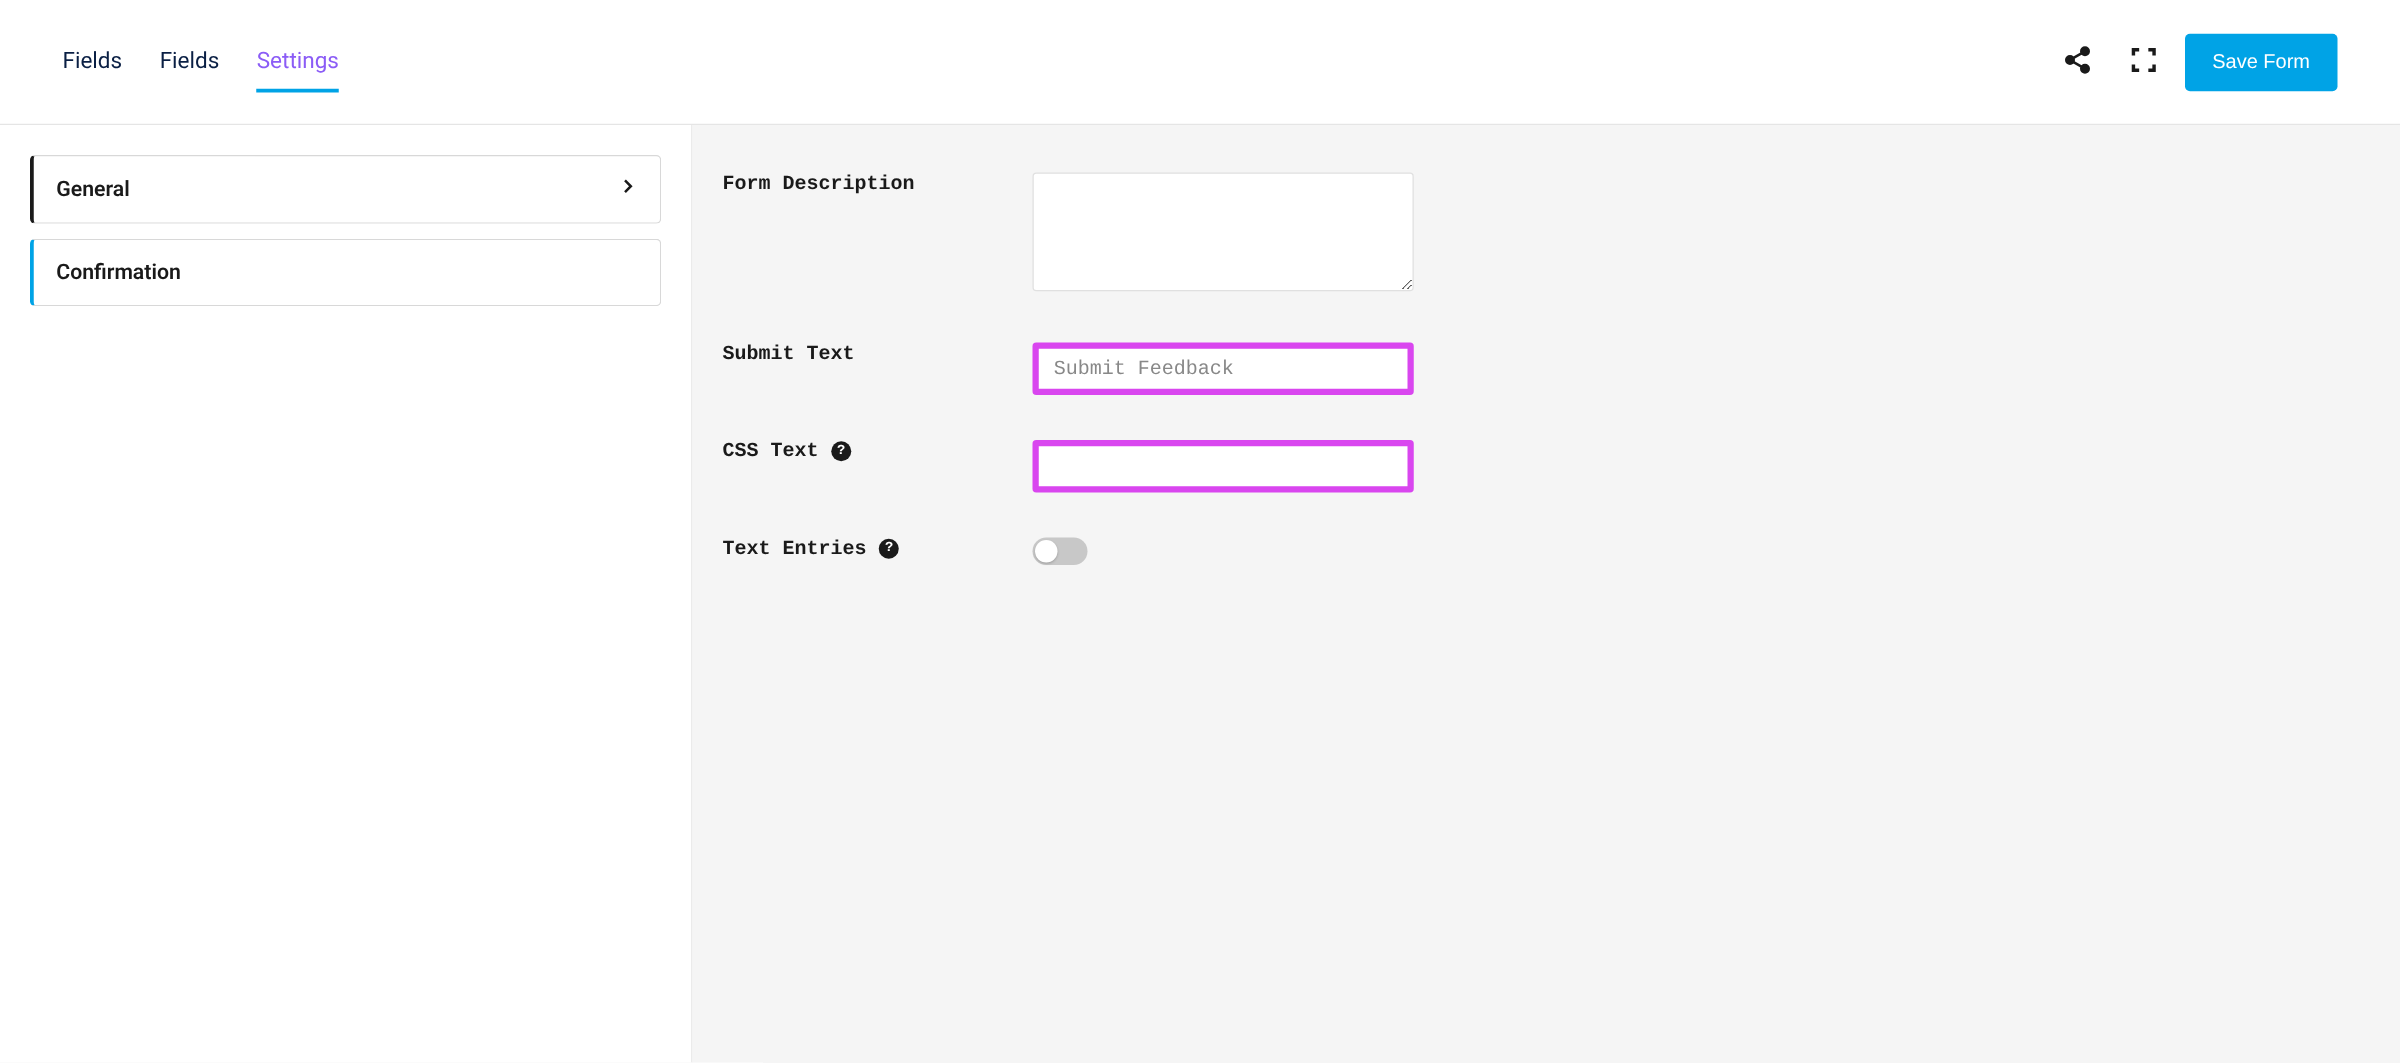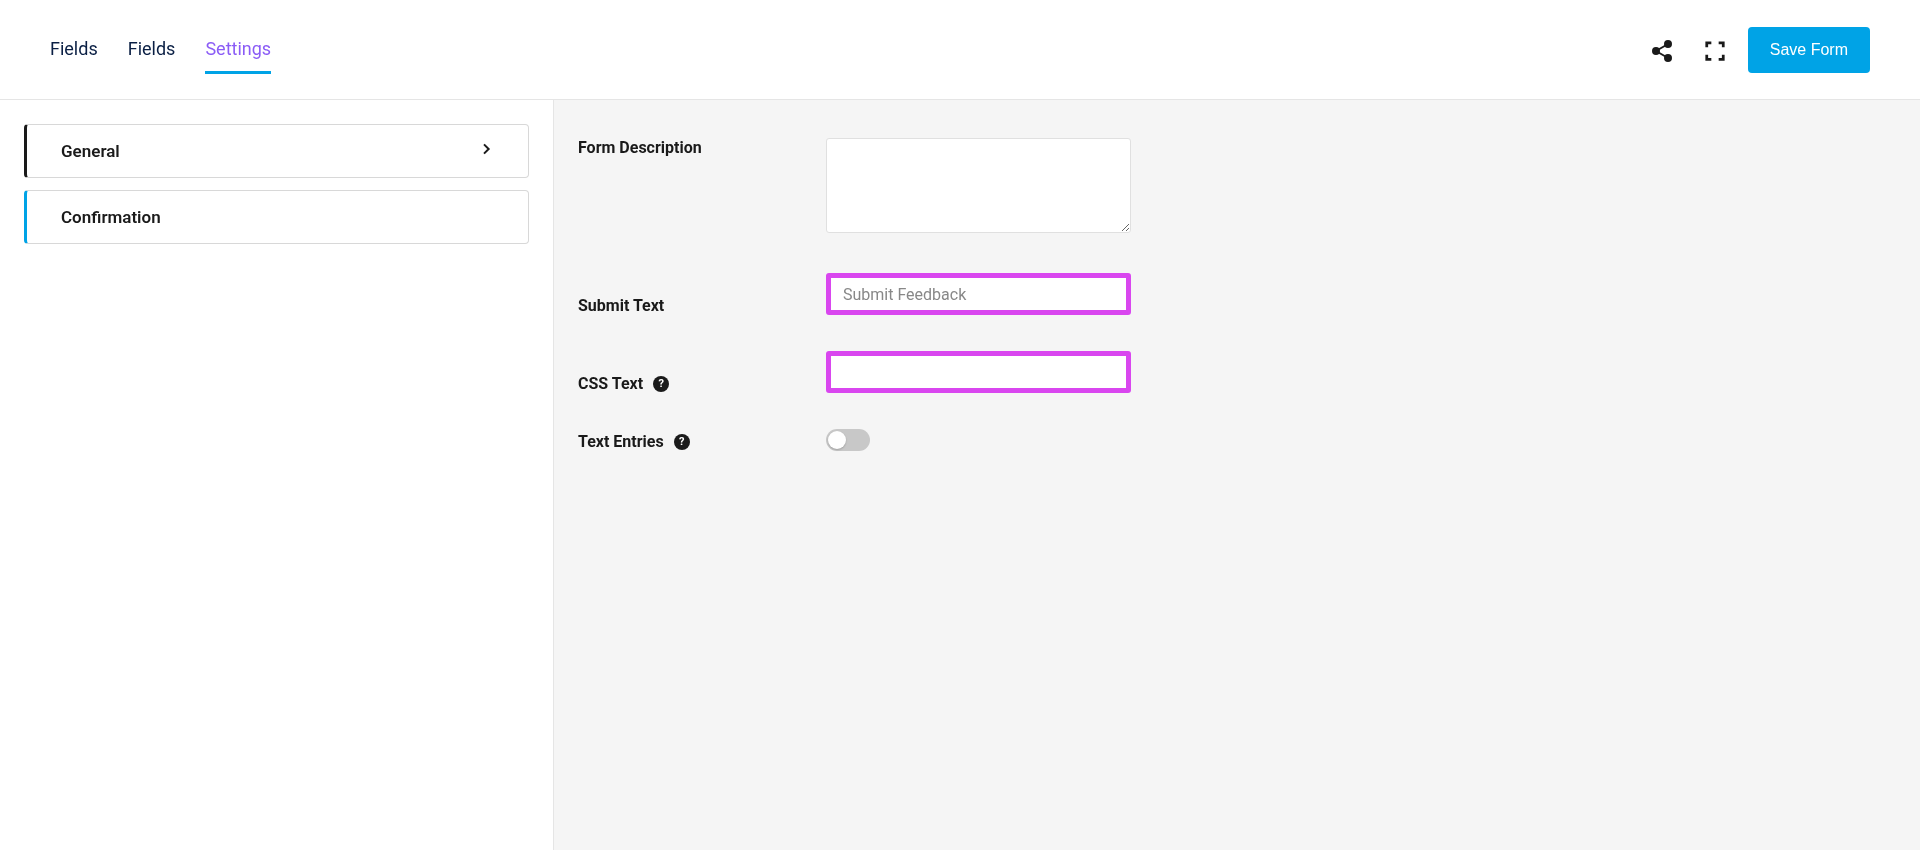--- a/index.html
+++ b/index.html
@@ -31,21 +31,21 @@
       padding: 12px 0;
       cursor: pointer;
       font-weight: 400;
     }
     .tab.active {
       color: #8b5cf6;
       border-bottom: 3px solid #00a3e6;
     }
     .header-actions {
       display: flex;
-      align-items: flex-end;
+      align-items: center;
       gap: 13px;
     }
     .icon-btn {
       width: 40px;
       height: 40px;
       display: flex;
       align-items: center;
       justify-content: center;
       cursor: pointer;
       background: transparent;
@@ -67,21 +67,21 @@
     .sidebar {
       width: 554px;
       padding: 24px;
       border-right: 1px solid #e5e5e5;
       background: #fff;
     }
     .sidebar-item {
       display: flex;
       justify-content: space-between;
       align-items: center;
-      padding: 16px 34px;
+      padding: 16px 18px;
       border: 1px solid #d8d8d8;
       border-radius: 4px;
       margin-bottom: 12px;
       cursor: pointer;
       font-weight: 600;
       font-size: 17px;
       position: relative;
       background: #fff;
     }
     .sidebar-item.active {
@@ -92,23 +92,24 @@
     }
     .content {
       flex: 1;
       background: #f5f5f5;
       padding: 38px 24px;
     }
     .form-row {
       display: flex;
       margin-bottom: 36px;
       align-items: flex-start;
+      font-family: Liberation Mono, monospace;
     }
     .form-row.center {
-      align-items: flex-end;
+      align-items: flex-start;
     }
     .form-label {
       width: 248px;
       font-weight: 700;
       font-size: 16px;
       color: #1a1a1a;
       display: flex;
       align-items: center;
       gap: 10px;
       flex-shrink: 0;

